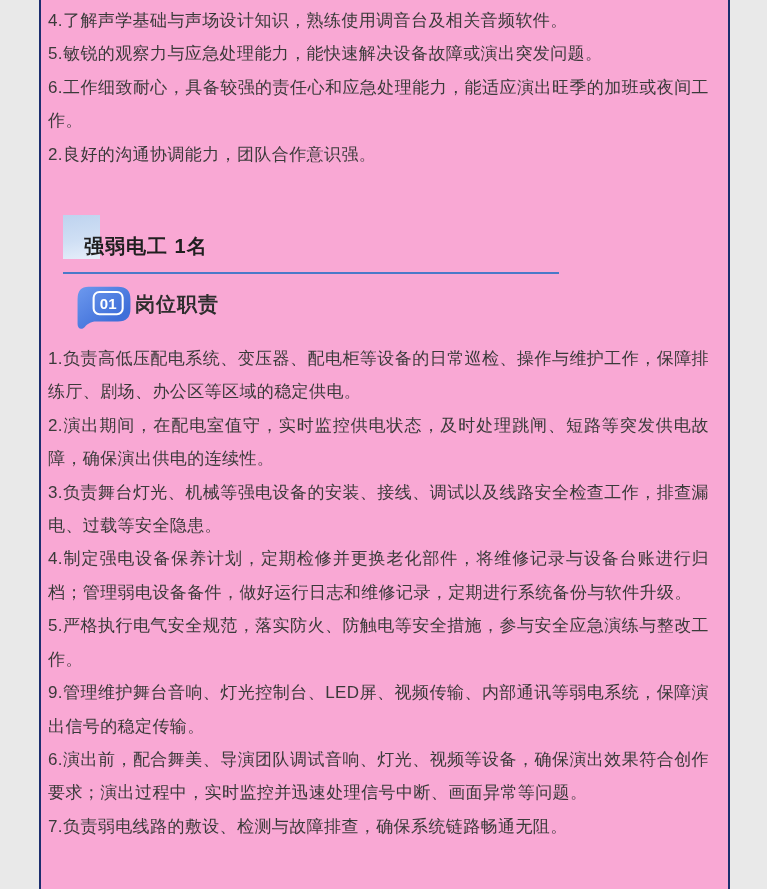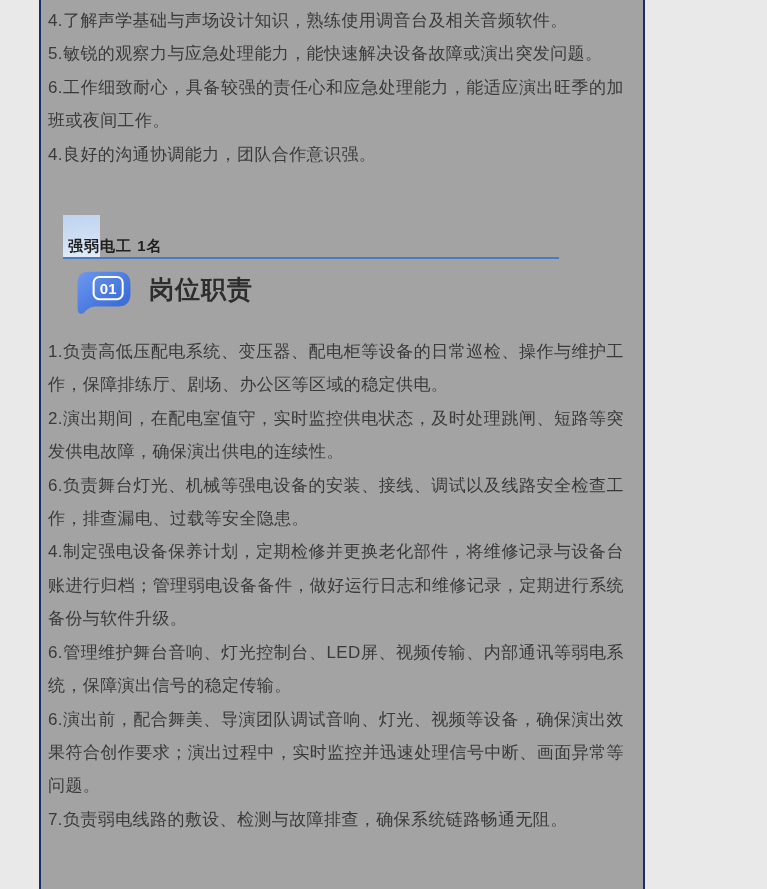--- a/index.html
+++ b/index.html
@@ -3,23 +3,23 @@
 <meta charset="utf-8">
 <style>
   html, body { margin: 0; padding: 0; }
   body {
     width: 767px; height: 889px; overflow: hidden;
     background: #e9e9e9;
     font-family: "Liberation Sans", "DejaVu Sans", sans-serif;
   }
   .page { width: 767px; height: 889px; position: relative; }
   .sheet {
-    position: absolute; top: 0; bottom: 0; left: 39px; width: 606px;
+    position: absolute; top: 0; bottom: 0; left: 39px; width: 691px;
     box-sizing: border-box;
-    background: #a3a3a3;
+    background: #f9a8d4;
     border-left: 2px solid #1b2d6e;
     border-right: 2px solid #1b2d6e;
     padding: 4px 19px 10px 7px;
   }
   .body-text p {
     margin: 0;
     font-size: 17px;
     line-height: 33.4px;
     color: #3a3a3a;
     text-align: justify;
@@ -27,55 +27,55 @@
   }
   
   .job-header { position: relative; margin: 44px 0 0 15px; }
   .accent {
     position: absolute; left: 0; top: 0;
     width: 37px; height: 44px;
     background: linear-gradient(170deg, #bed3ef 0%, #cfdff4 55%, #e7effa 100%);
   }
   .job-title {
     position: relative; display: block;
-    margin: 0; padding: 21px 0 0 5px;
-    font-size: 15px; line-height: 20px;
+    margin: 16px; padding: 21px 0 0 5px;
+    font-size: 20px; line-height: 20px;
     font-weight: bold; color: #1f1f1f;
     letter-spacing: 1px;
   }
   .title-underline {
     position: relative;
     width: 496px; height: 0;
     border-top: 2px solid #4a79c8;
     margin-top: 1px;
   }
   .badge-row {
     display: flex; align-items: flex-start;
     margin: 11px 0 0 13px;
   }
   .badge-svg { display: block; width: 56px; height: 44px; }
   .section-heading {
-    margin: 0 0 0 17px; padding-top: 8px;
-    font-size: 25px; line-height: 22px;
+    margin: 0 0 0 3px; padding-top: 8px;
+    font-size: 20px; line-height: 22px;
     font-weight: bold; color: #2d2d2d;
     letter-spacing: 1px;
   }
-  .duties { margin-top: 21px; }
+  .duties { margin-top: 13px; }
 </style>
 </head>
 <body>
 
 <div class="page">
   <div class="sheet">
 
     <section class="body-text">
       <p>4.了解声学基础与声场设计知识，熟练使用调音台及相关音频软件。</p>
       <p>5.敏锐的观察力与应急处理能力，能快速解决设备故障或演出突发问题。</p>
       <p>6.工作细致耐心，具备较强的责任心和应急处理能力，能适应演出旺季的加班或夜间工作。</p>
-      <p>4.良好的沟通协调能力，团队合作意识强。</p>
+      <p>2.良好的沟通协调能力，团队合作意识强。</p>
     </section>
 
     <section>
 
       <div class="job-header">
         <div class="accent"></div>
         <h2 class="job-title">强弱电工 1名</h2>
         <div class="title-underline"></div>
 
         <div class="badge-row">
@@ -90,22 +90,23 @@
             <rect x="17" y="6.5" width="28" height="21.5" rx="5.5" fill="none" stroke="#ffffff" stroke-width="2"></rect>
             <text x="31" y="23" text-anchor="middle" font-size="14.5" font-weight="bold" fill="#ffffff">01</text>
           </svg>
           <h3 class="section-heading">岗位职责</h3>
         </div>
       </div>
 
       <div class="duties body-text">
         <p>1.负责高低压配电系统、变压器、配电柜等设备的日常巡检、操作与维护工作，保障排练厅、剧场、办公区等区域的稳定供电。</p>
         <p>2.演出期间，在配电室值守，实时监控供电状态，及时处理跳闸、短路等突发供电故障，确保演出供电的连续性。</p>
-        <p>6.负责舞台灯光、机械等强电设备的安装、接线、调试以及线路安全检查工作，排查漏电、过载等安全隐患。</p>
+        <p>3.负责舞台灯光、机械等强电设备的安装、接线、调试以及线路安全检查工作，排查漏电、过载等安全隐患。</p>
         <p>4.制定强电设备保养计划，定期检修并更换老化部件，将维修记录与设备台账进行归档；管理弱电设备备件，做好运行日志和维修记录，定期进行系统备份与软件升级。</p>
-        <p>6.管理维护舞台音响、灯光控制台、LED屏、视频传输、内部通讯等弱电系统，保障演出信号的稳定传输。</p>
+        <p>5.严格执行电气安全规范，落实防火、防触电等安全措施，参与安全应急演练与整改工作。</p>
+        <p>9.管理维护舞台音响、灯光控制台、LED屏、视频传输、内部通讯等弱电系统，保障演出信号的稳定传输。</p>
         <p>6.演出前，配合舞美、导演团队调试音响、灯光、视频等设备，确保演出效果符合创作要求；演出过程中，实时监控并迅速处理信号中断、画面异常等问题。</p>
         <p>7.负责弱电线路的敷设、检测与故障排查，确保系统链路畅通无阻。</p>
       </div>
 
     </section>
   </div>
 </div>
 
 </body></html>

